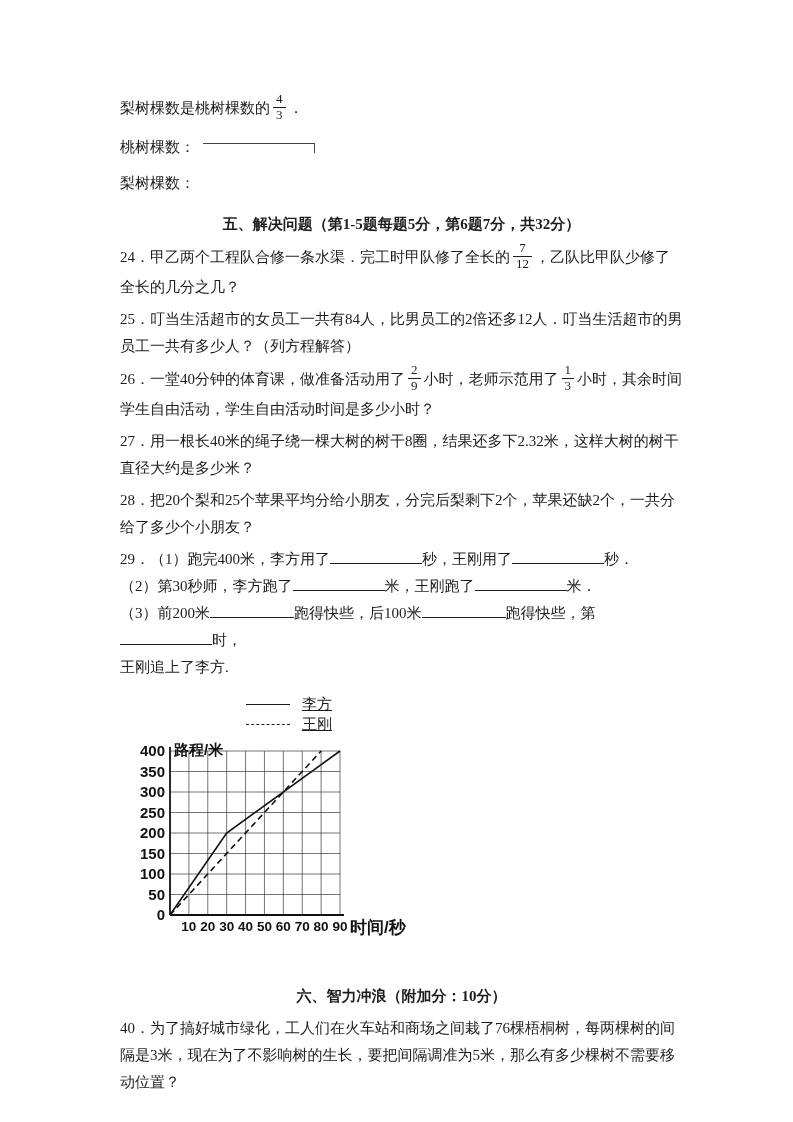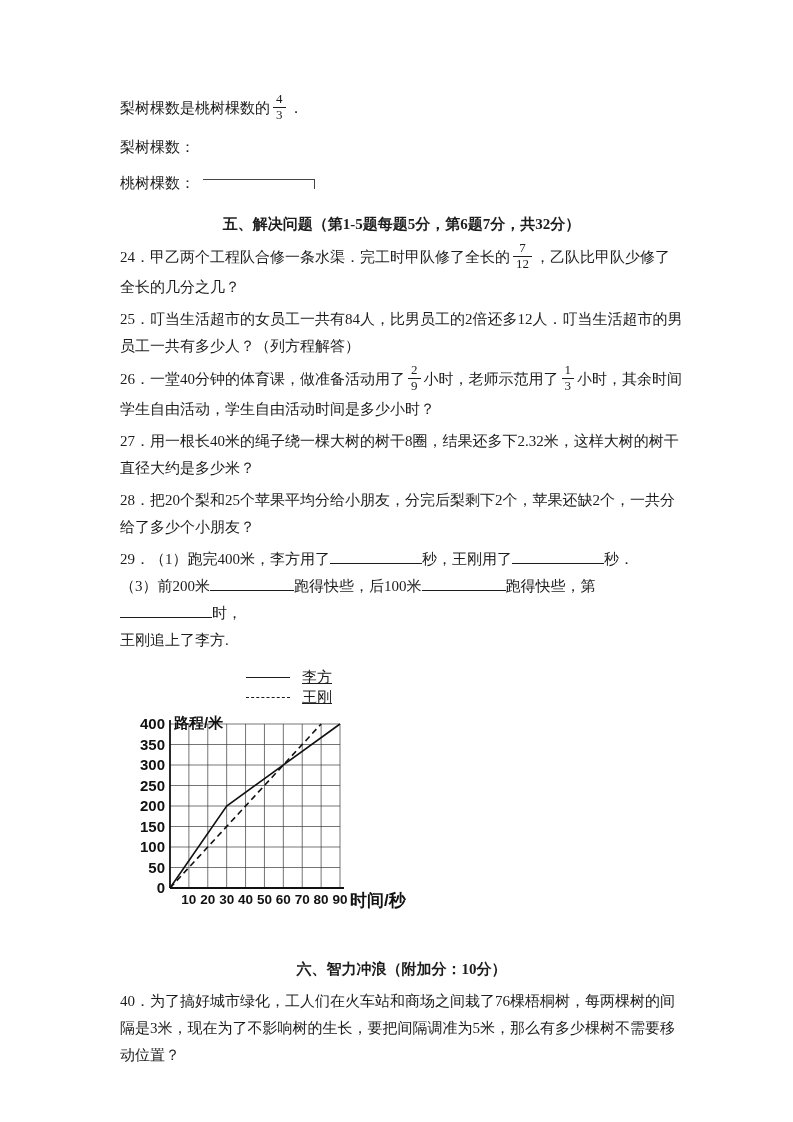--- a/index.html
+++ b/index.html
@@ -44,25 +44,25 @@
 </head>
 <body>
 
 <div class="page">
 
   <p class="line">
     <span>梨树棵数是桃树棵数的</span><span class="frac"><span class="num">4</span><span class="den">3</span></span><span>．</span>
   </p>
 
   <p class="label-line">
-    <span>梨树棵数：</span>
+    <span>桃树棵数：</span><span class="seg-line"></span>
   </p>
 
   <p class="label-line">
-    <span>桃树棵数：</span><span class="seg-line"></span>
+    <span>梨树棵数：</span>
   </p>
 
   <p class="heading">五、解决问题（第1-5题每题5分，第6题7分，共32分）</p>
 
   <p class="line problem">
     <span>24．甲乙两个工程队合修一条水渠．完工时甲队修了全长的</span><span class="frac"><span class="num">7</span><span class="den">12</span></span><span>，乙队比甲队少修了全长的几分之几？</span>
   </p>
 
   <p class="line problem">25．叮当生活超市的女员工一共有84人，比男员工的2倍还多12人．叮当生活超市的男员工一共有多少人？（列方程解答）</p>
 
@@ -71,20 +71,23 @@
   </p>
 
   <p class="line problem">27．用一根长40米的绳子绕一棵大树的树干8圈，结果还多下2.32米，这样大树的树干直径大约是多少米？</p>
 
   <p class="line problem">28．把20个梨和25个苹果平均分给小朋友，分完后梨剩下2个，苹果还缺2个，一共分给了多少个小朋友？</p>
 
   <p class="line problem">
     <span>29．（1）跑完400米，李方用了</span><span class="blank"></span><span>秒，王刚用了</span><span class="blank"></span><span>秒．</span>
   </p>
 
+  <p class="line">
+    <span>（2）第30秒师，李方跑了</span><span class="blank"></span><span>米，王刚跑了</span><span class="blank"></span><span>米．</span>
+  </p>
 
   <p class="line">
     <span>（3）前200米</span><span class="blank narrow"></span><span>跑得快些，后100米</span><span class="blank narrow"></span><span>跑得快些，第</span><span class="blank"></span><span>时，</span>
   </p>
 
   <p class="line">王刚追上了李方.</p>
 
   <div class="chart-block">
     <div class="legend">
       <div class="legend-row">

